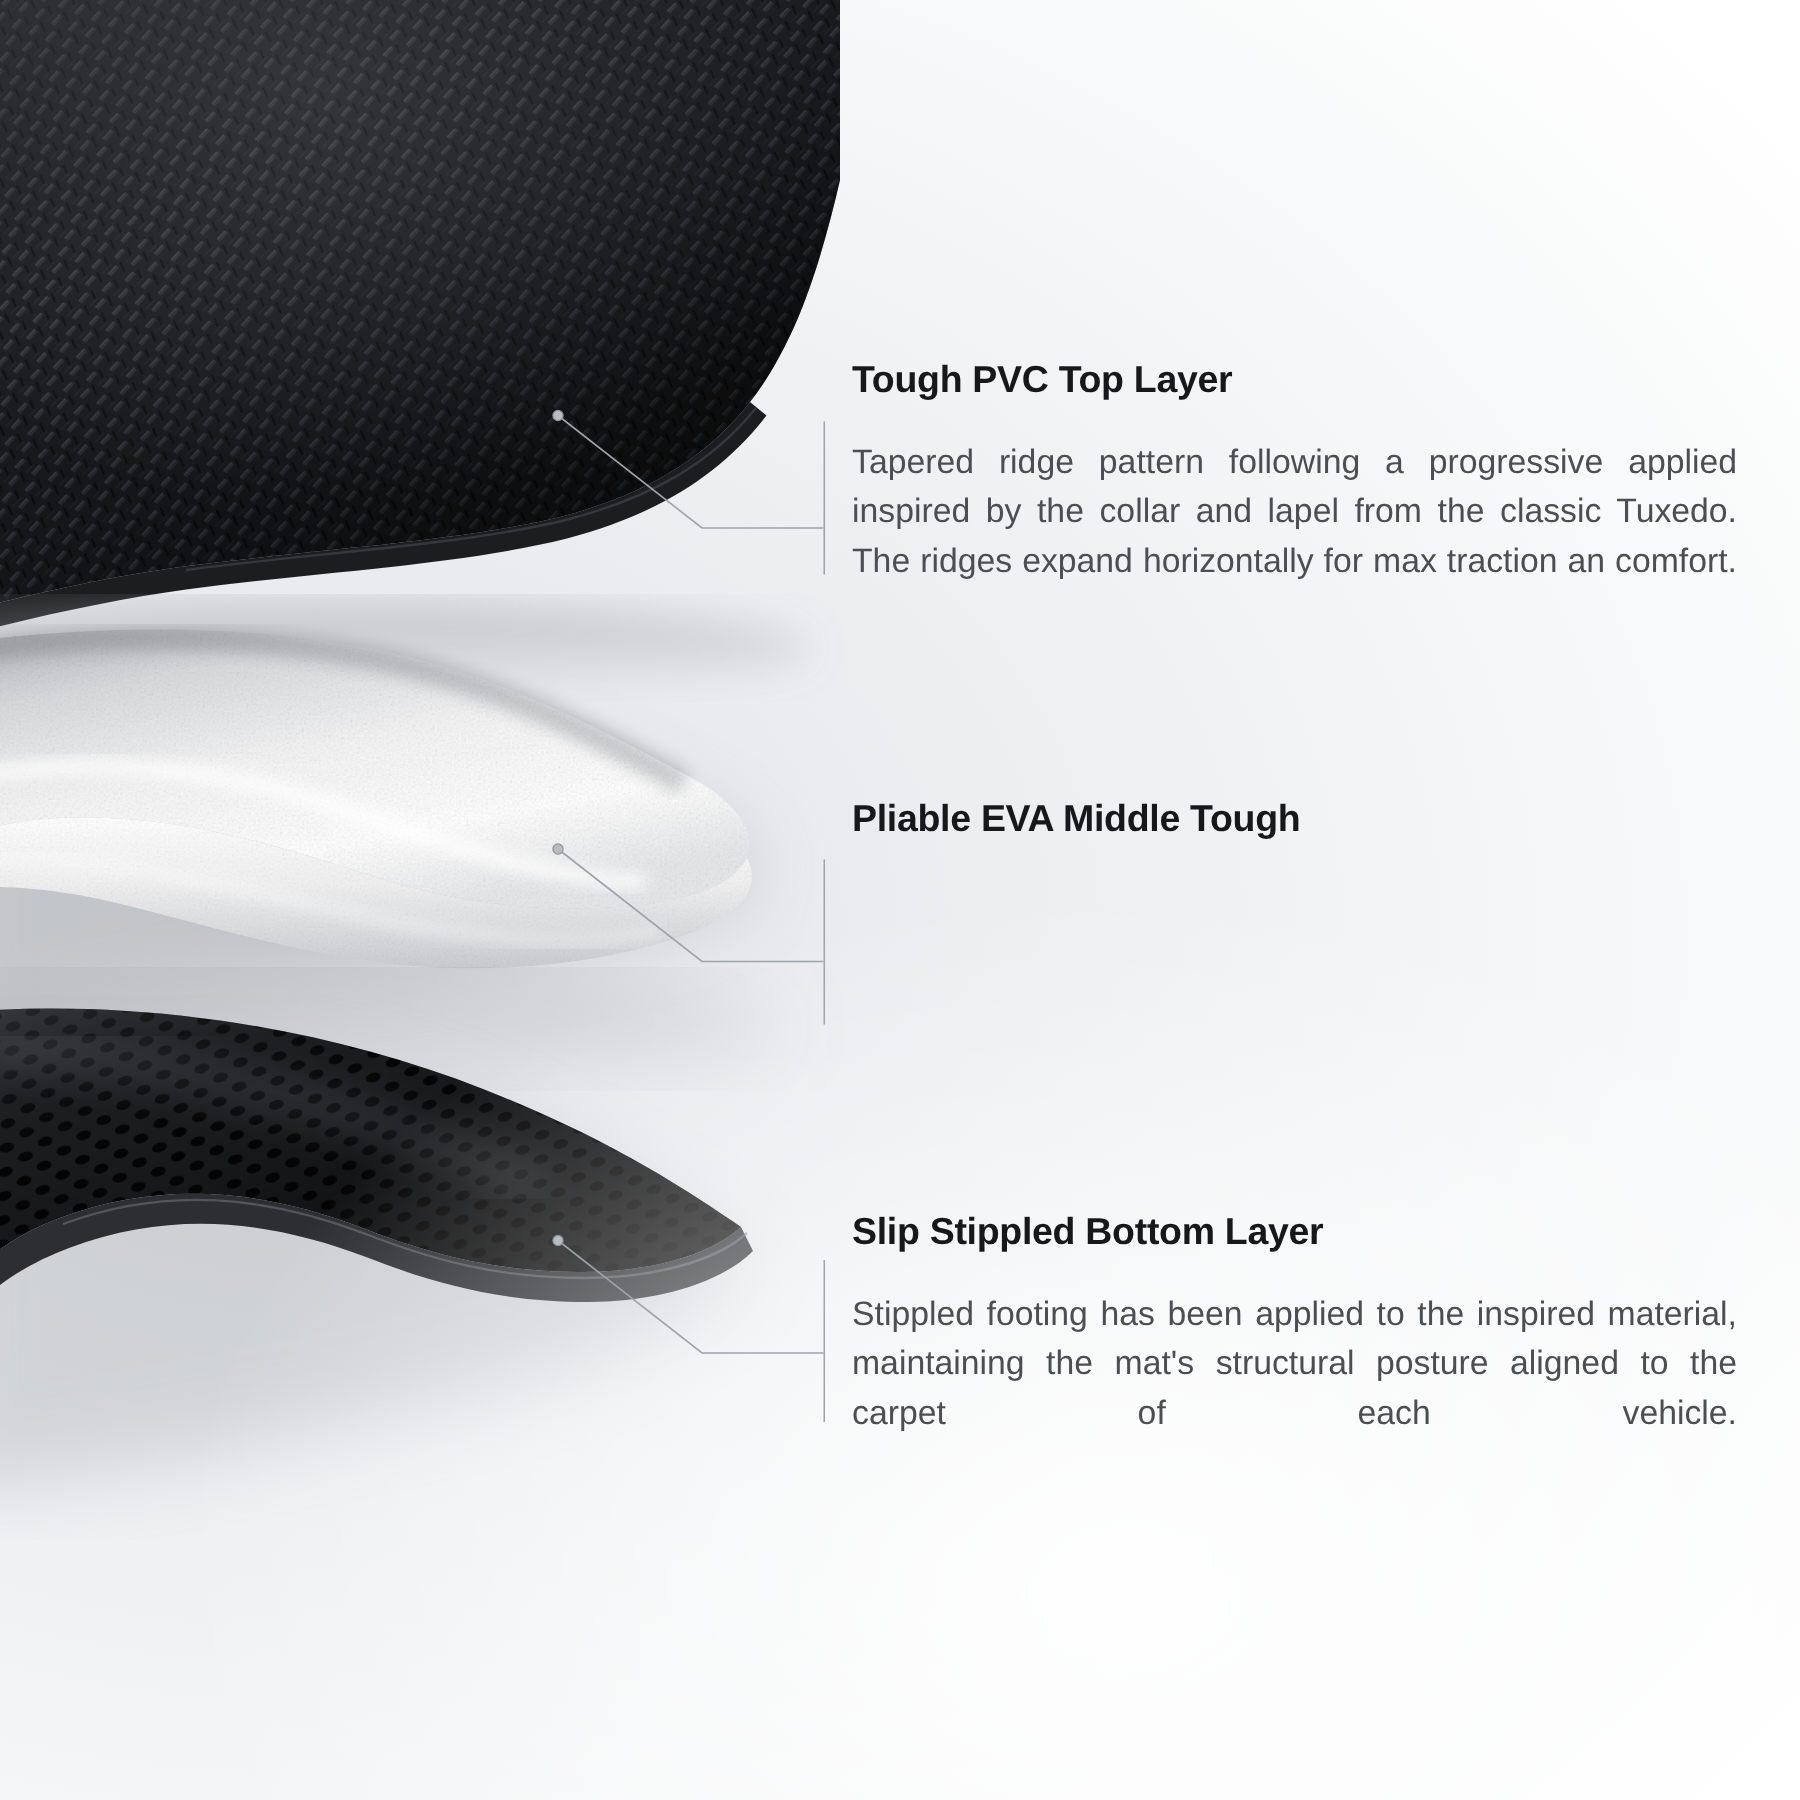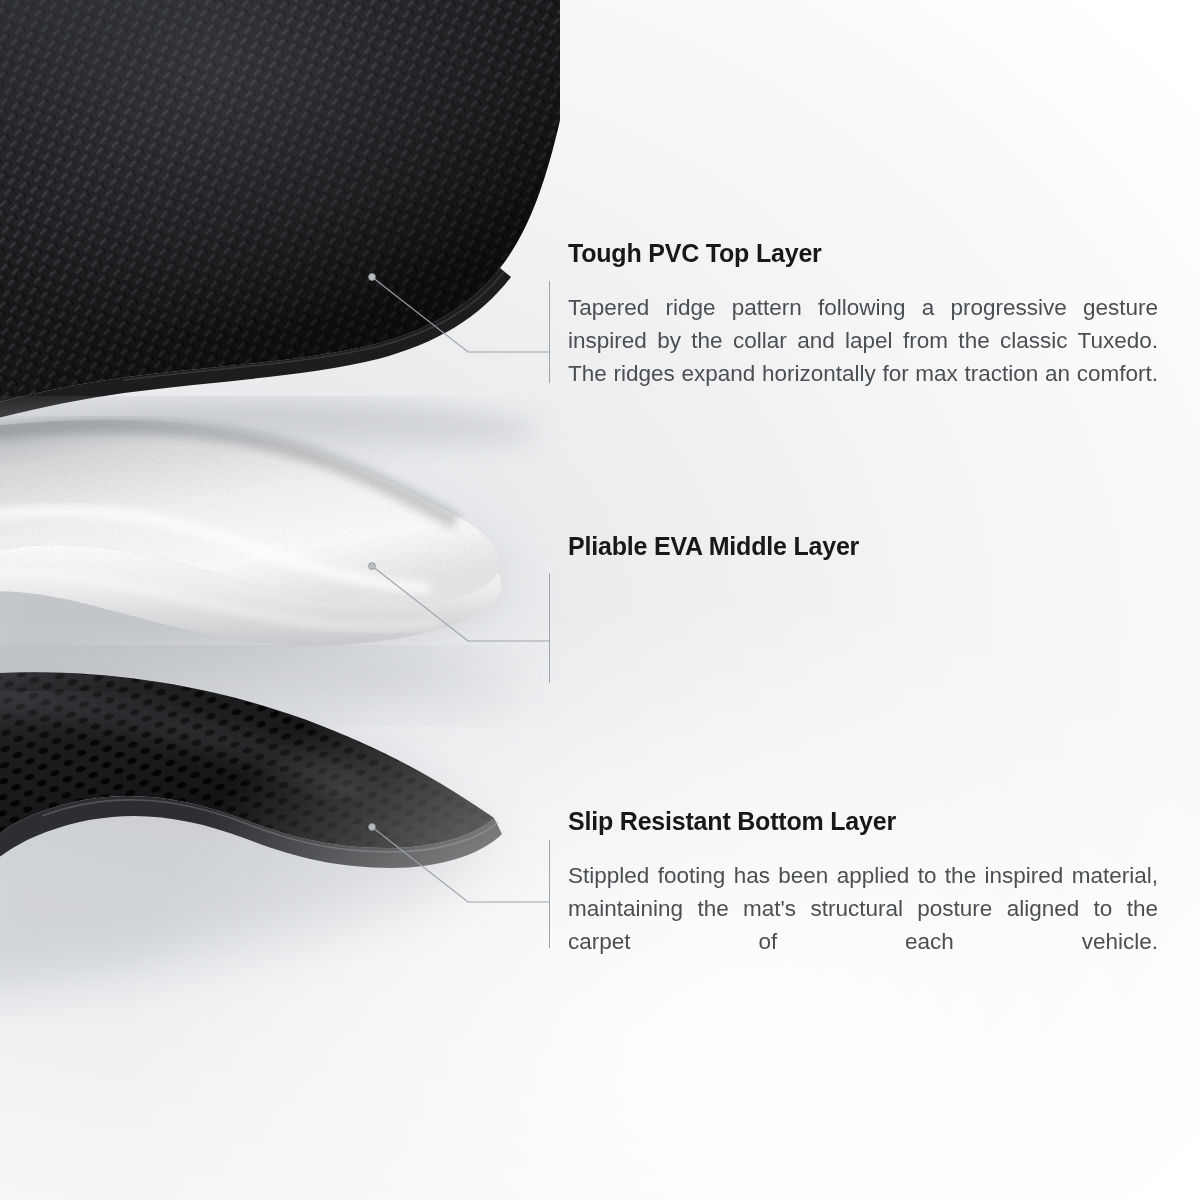--- a/index.html
+++ b/index.html
@@ -237,32 +237,32 @@
       <circle cx="372" cy="277" r="3.4"></circle>
       <circle cx="372" cy="566" r="3.4"></circle>
       <circle cx="372" cy="827" r="3.4"></circle>
     </g>
   </svg>
 
   <div class="callout">
     <div class="vbar" style="left:549px;top:281px;height:102px;"></div>
     <div class="co-text" style="left:568px;top:241px;">
       <div class="co-head">Tough PVC Top Layer</div>
-      <div class="co-body">Tapered ridge pattern following a progressive gesture inspired by the collar and lapel from the classic Tuxedo. The ridges expand horizontally for max traction an comfort.</div>
+      <div class="co-body">Tapered ridge pattern following a progressive applied inspired by the collar and lapel from the classic Tuxedo. The ridges expand horizontally for max traction an comfort.</div>
     </div>
   </div>
 
   <div class="callout">
     <div class="vbar" style="left:549px;top:573px;height:110px;"></div>
     <div class="co-text" style="left:568px;top:534px;">
-      <div class="co-head">Pliable EVA Middle Layer</div>
+      <div class="co-head">Pliable EVA Middle Tough</div>
     </div>
   </div>
 
   <div class="callout">
     <div class="vbar" style="left:549px;top:840px;height:108px;"></div>
     <div class="co-text" style="left:568px;top:809px;">
-      <div class="co-head">Slip Resistant Bottom Layer</div>
+      <div class="co-head">Slip Stippled Bottom Layer</div>
       <div class="co-body">Stippled footing has been applied to the inspired material, maintaining the mat's structural posture aligned to the carpet of each vehicle.</div>
     </div>
   </div>
 
 </div>
 
 </body></html>

